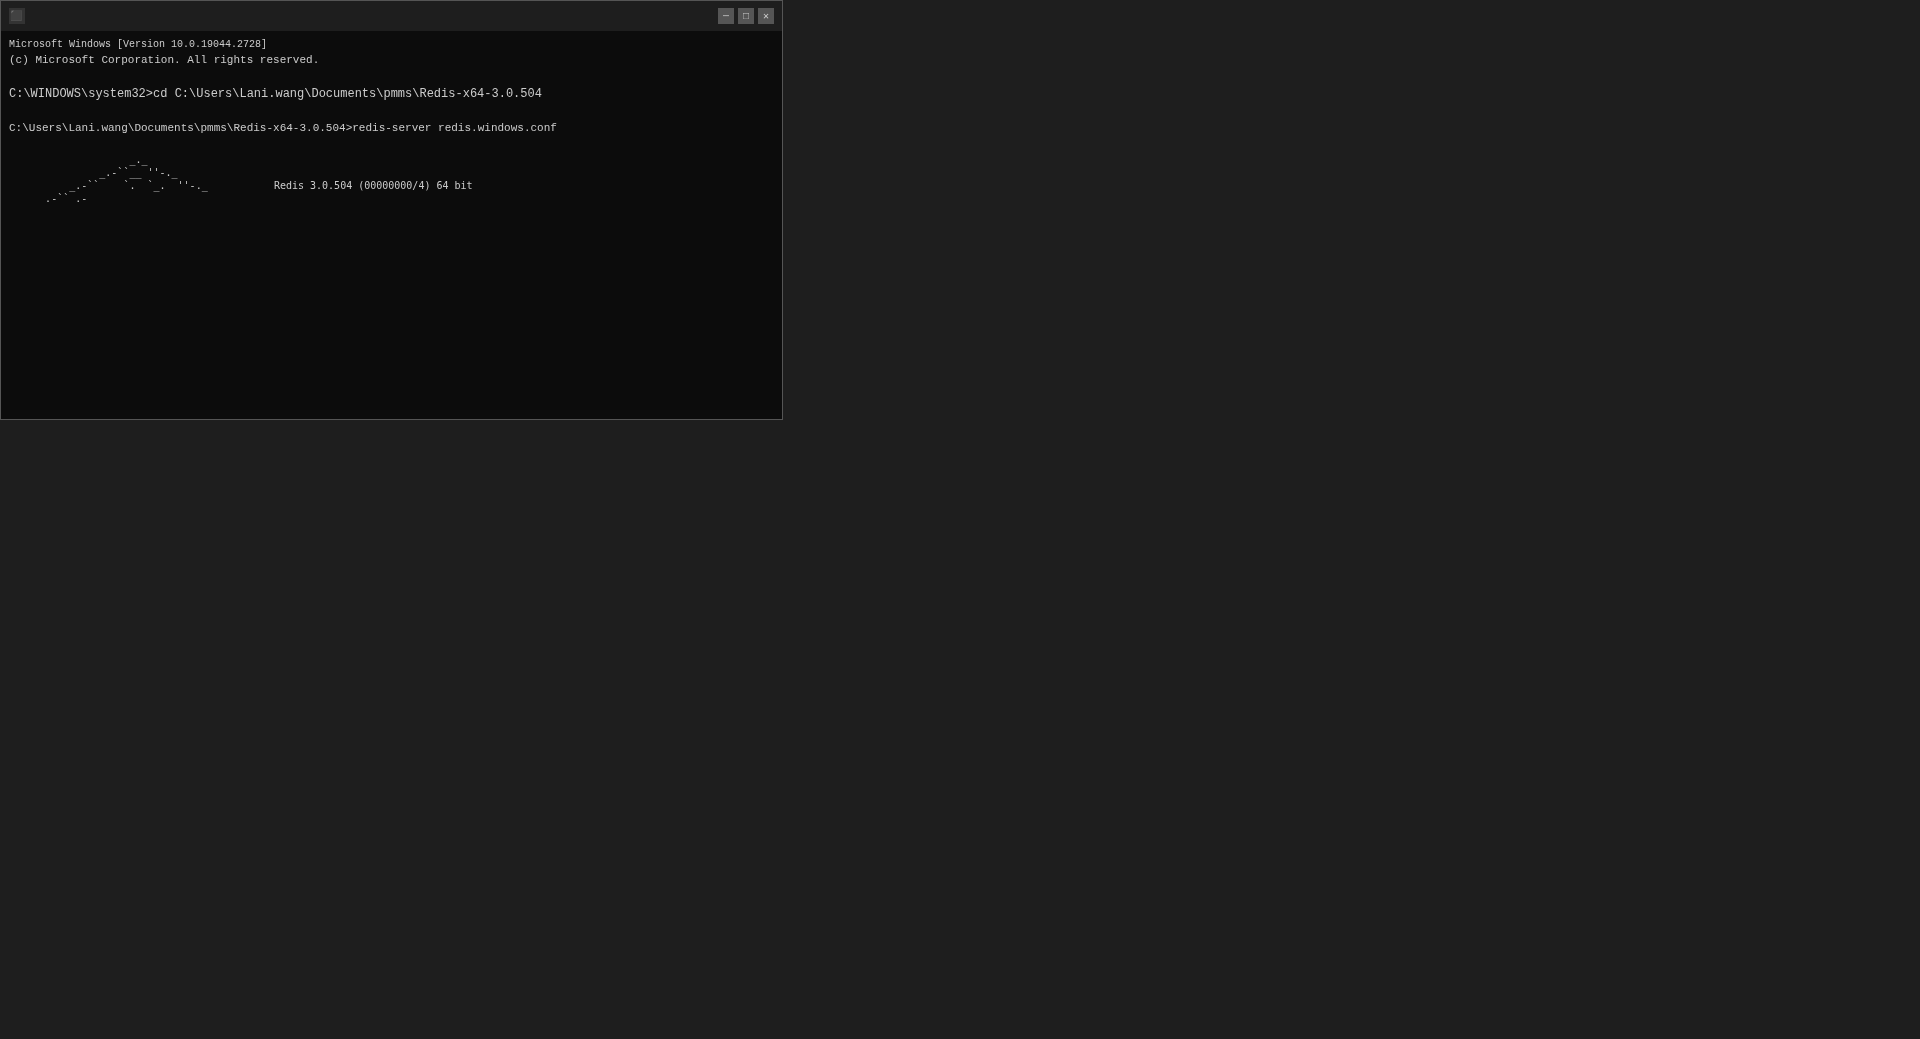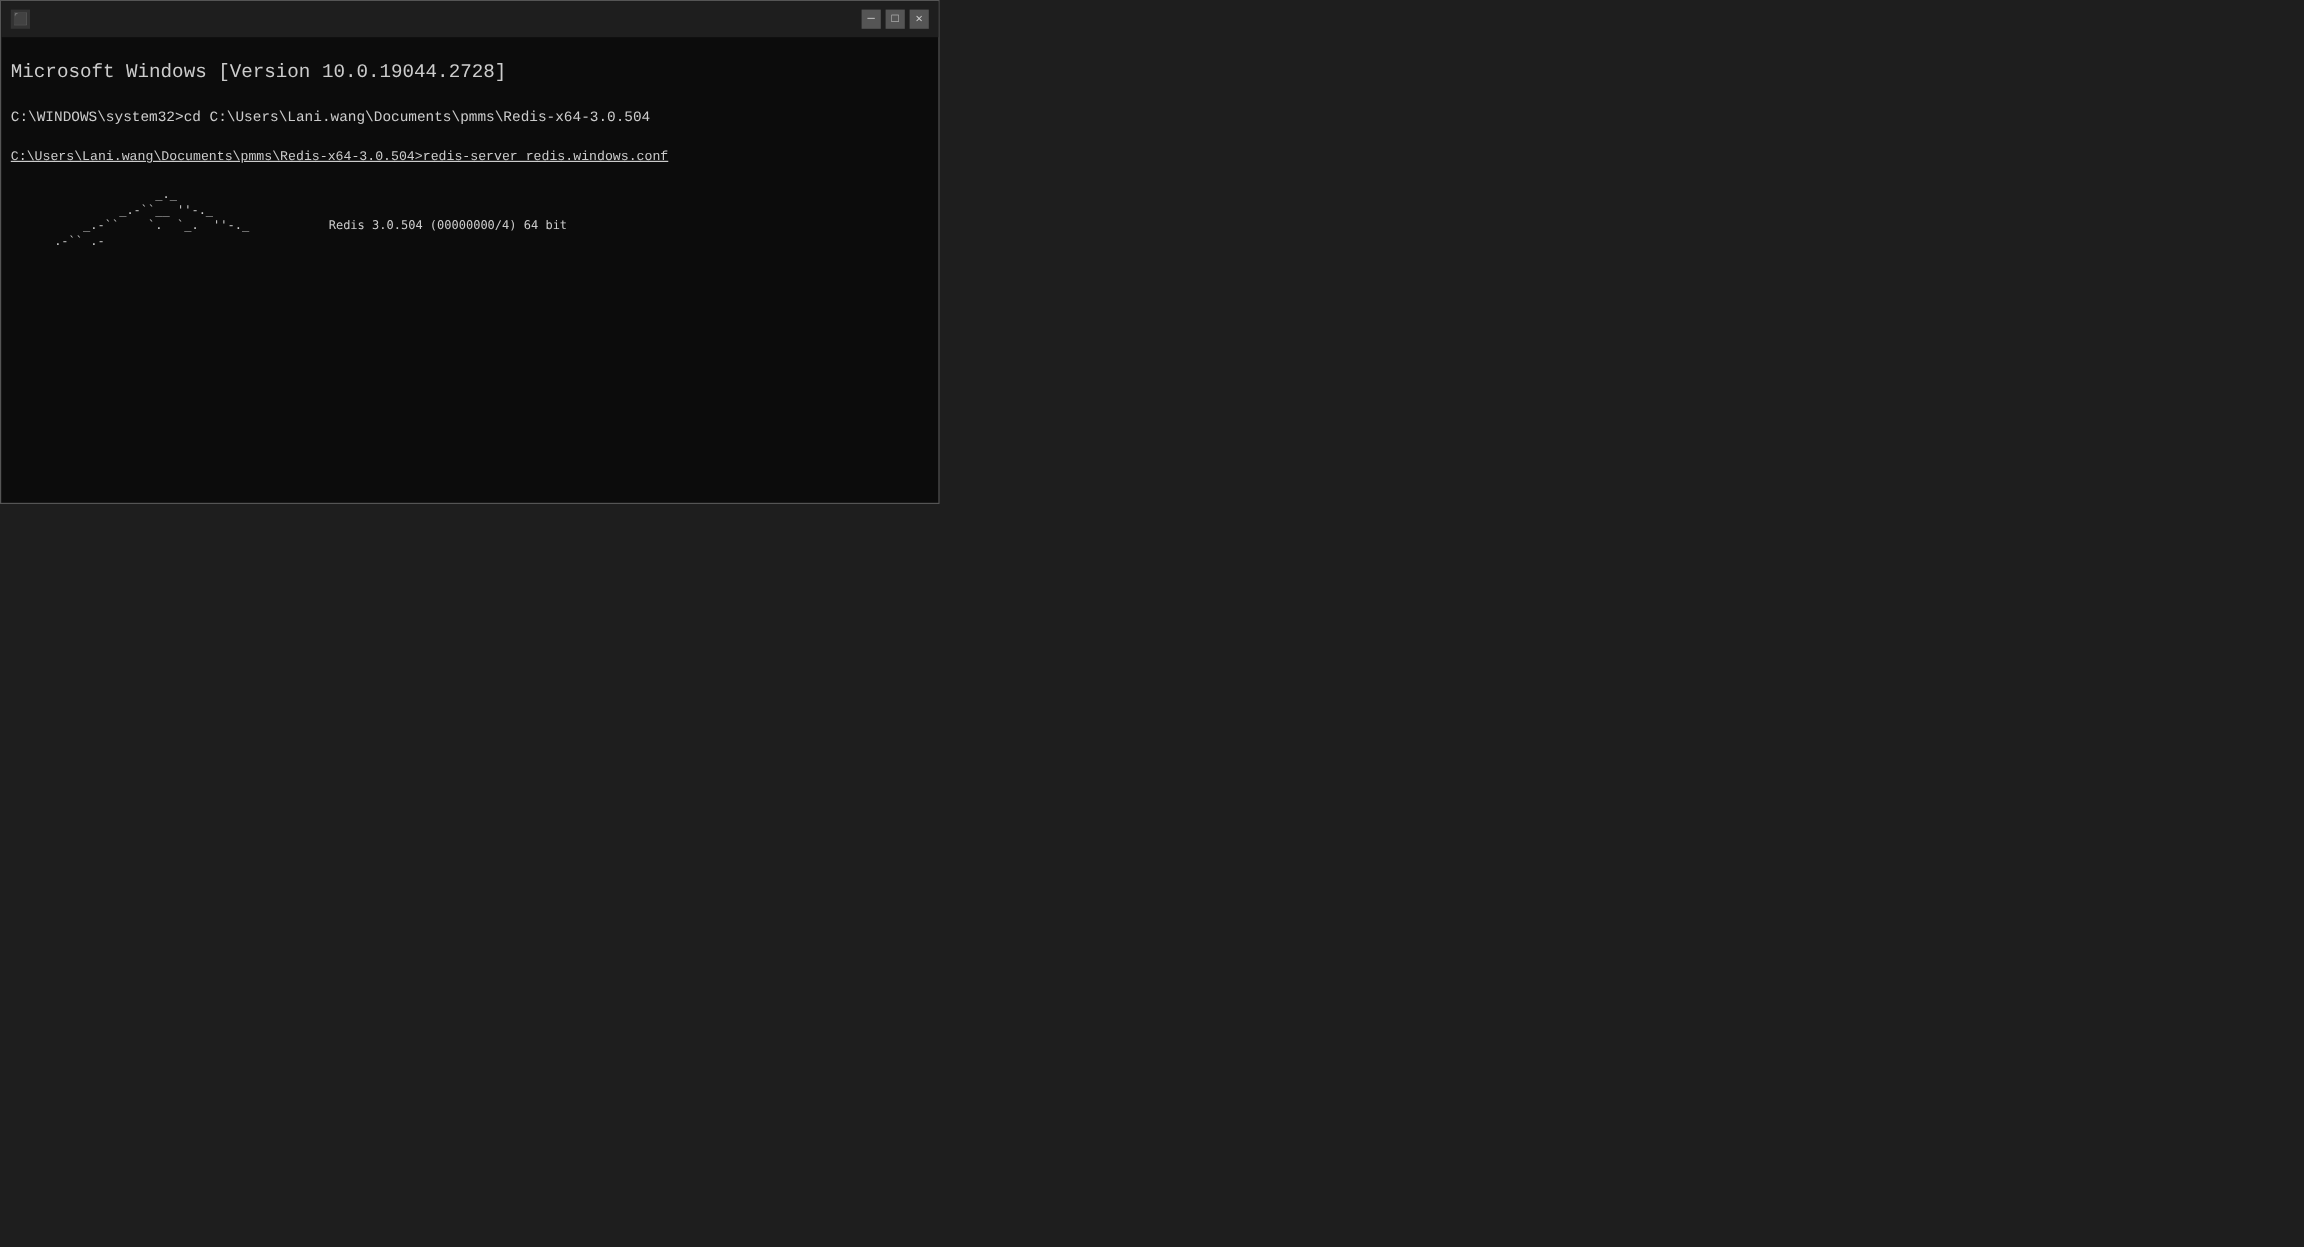--- a/index.html
+++ b/index.html
@@ -62,22 +62,23 @@
       <div class="cmd-titlebar-icon">⬛</div>
       <span></span>
     </div>
     <div class="cmd-controls">
       <div class="cmd-btn">─</div>
       <div class="cmd-btn">□</div>
       <div class="cmd-btn">✕</div>
     </div>
   </div>
   <div class="cmd-body">
-    <div class="cmd-line" style="color:#ccc;font-size:16px;margin-top:11px;">Microsoft Windows [Version 10.0.19044.2728]</div>
+    <div class="cmd-line" style="color:#ccc;font-size:10px;">Microsoft Windows [Version 10.0.19044.2728]</div>
+    <div class="cmd-line" style="color:#ccc;font-size:11px;">(c) Microsoft Corporation. All rights reserved.</div>
     <br>
     <div class="cmd-line" style="color:#ccc;font-size:12px;">C:\WINDOWS\system32&gt;cd C:\Users\Lani.wang\Documents\pmms\Redis-x64-3.0.504</div>
     <br>
-    <div class="cmd-line" style="color:#ccc;font-size:11px;text-decoration:underline;">C:\Users\Lani.wang\Documents\pmms\Redis-x64-3.0.504&gt;redis-server redis.windows.conf</div>
+    <div class="cmd-line" style="color:#ccc;font-size:11px;">C:\Users\Lani.wang\Documents\pmms\Redis-x64-3.0.504&gt;redis-server redis.windows.conf</div>
     <br>
     <pre style="color:#ccc;font-size:10px;line-height:1.3;">                    _._
                _.-``__ ''-._
           _.-``    `.  `_.  ''-._           Redis 3.0.504 (00000000/4) 64 bit
       .-`` .-</pre></div>
   </div>
 </body></html>

